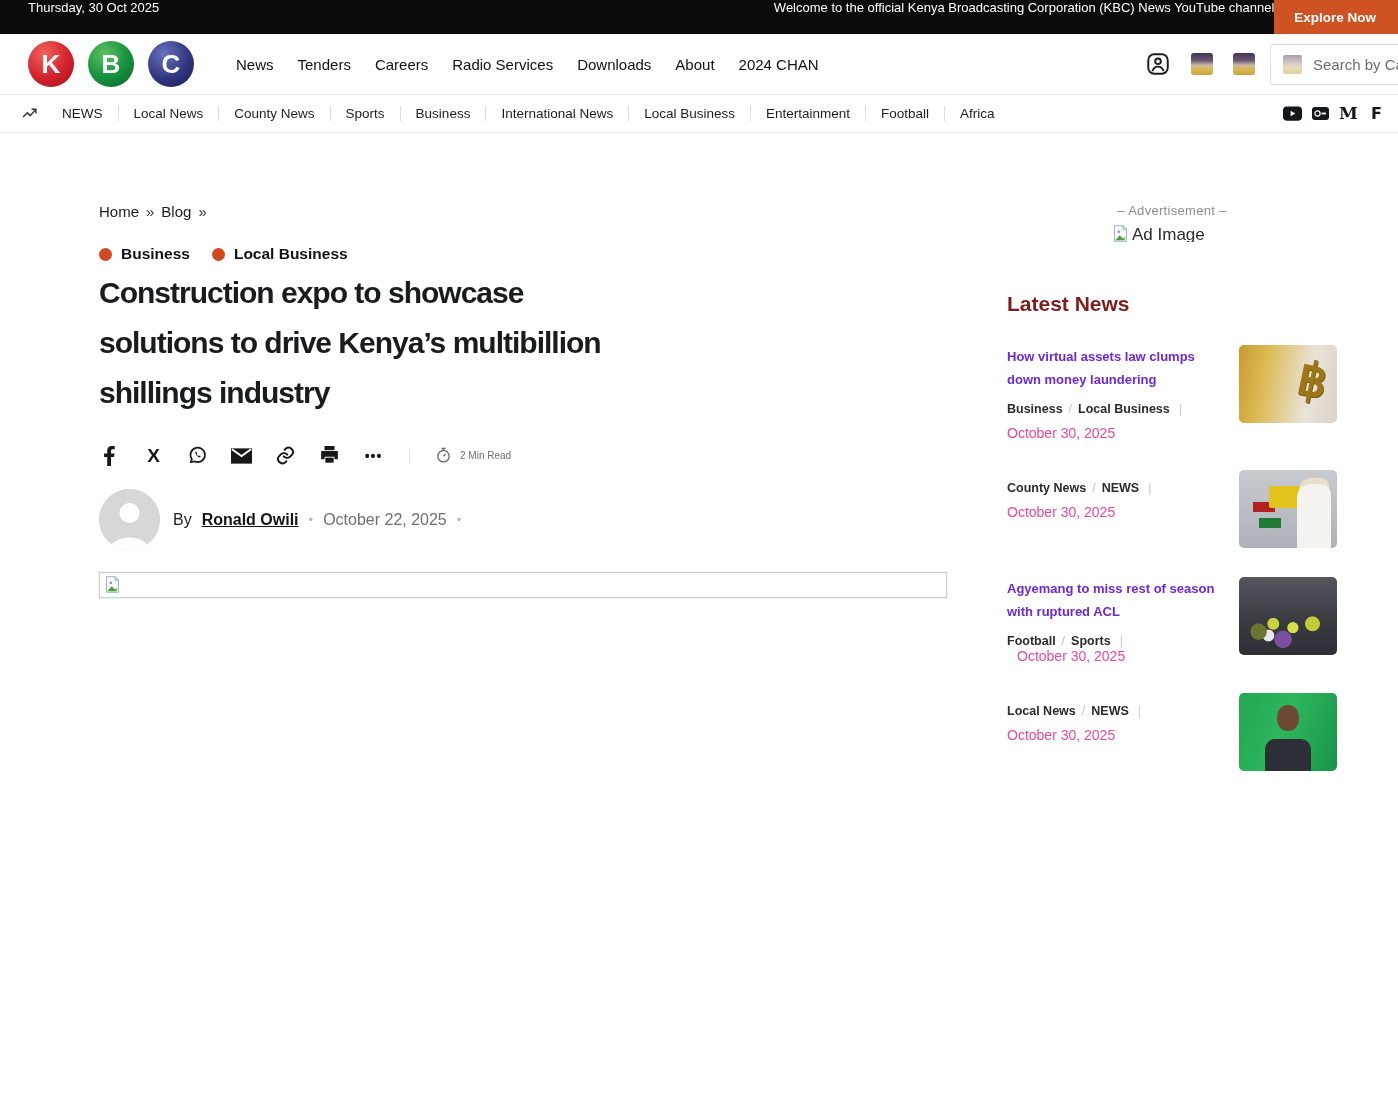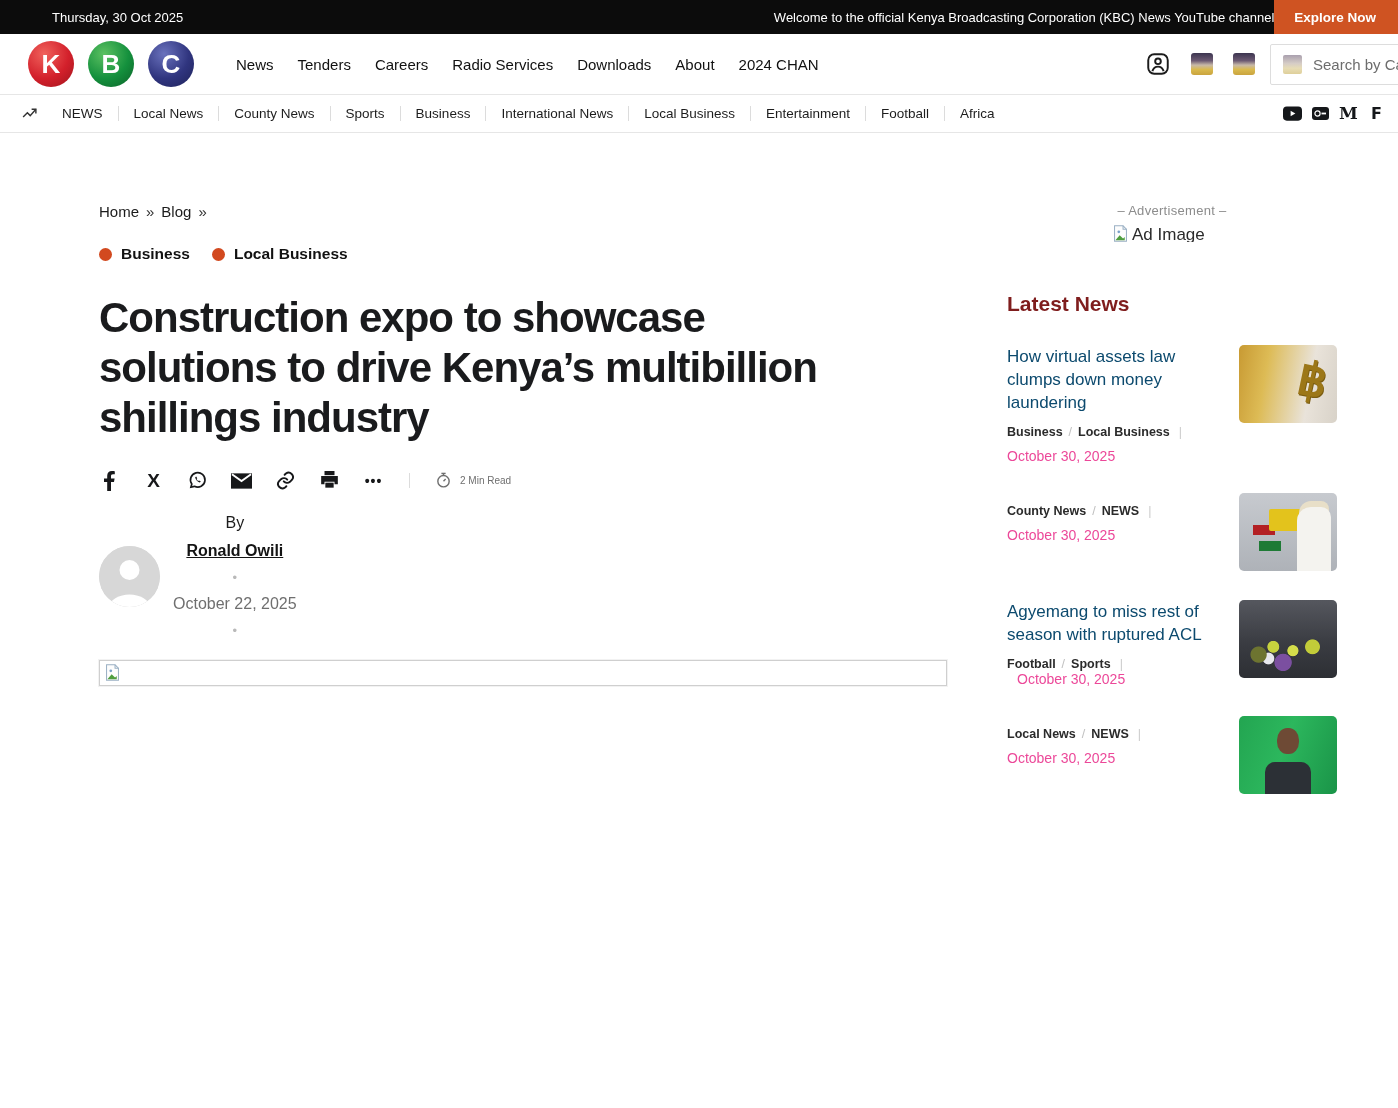--- a/index.html
+++ b/index.html
@@ -2,21 +2,21 @@
 <html><head>
 <meta charset="utf-8">
 <style>
   * { margin:0; padding:0; box-sizing:border-box; }
   html,body { width:1398px; height:1108px; overflow:hidden; background:#fff;
     font-family:"Liberation Sans", sans-serif; color:#1b1b1b; }
   a { text-decoration:none; color:inherit; cursor:pointer; }
   .page { position:relative; width:1398px; height:1108px; background:#fff; }
 
   
-  .topbar { height:34px; background:#0c0c0c; color:#fff; display:flex; align-items:center; font-size:13px; position:relative;padding-left:24px; }
+  .topbar { height:34px; background:#0c0c0c; color:#fff; display:flex; align-items:flex-start; font-size:13px; position:relative; }
   .topbar-date { margin-left:28px; font-weight:400; }
   .topbar-welcome { position:absolute; right:120px; font-size:13px; }
   .topbar-cta { position:absolute; right:0; top:0; height:34px; background:#cf5322; color:#fff;
     display:flex; align-items:center; padding:0 22px 0 20px; font-size:13.5px; font-weight:700; border:none; cursor:pointer; }
 
   
   .header { height:60px; background:#fff; position:relative; display:flex; align-items:center; }
   .logo { display:flex; align-items:center; margin-left:28px; gap:14px; cursor:pointer; }
   .logo-ball { width:46px; height:46px; border-radius:50%; display:flex; align-items:center; justify-content:center;
     color:#fff; font-size:26px; font-weight:700; }
@@ -55,54 +55,54 @@
   
   .breadcrumb { font-size:15px; color:#1b1b1b; display:flex; gap:7px; flex-wrap:nowrap; white-space:nowrap; }
   .breadcrumb .sep { color:#333; }
 
   
   .tags { display:flex; align-items:center; gap:22px; margin-top:25px; }
   .tag { display:flex; align-items:center; gap:9px; font-size:15.5px; font-weight:700; color:#121212; }
   .tag-dot { width:13px; height:13px; border-radius:50%; background:#d2491f; }
 
   
-  h1.headline { margin-top:30px; font-size:42px; line-height:50px; font-weight:800; color:#1a1b1d; letter-spacing:-1px; }
+  h1.headline { margin-top:5px; font-size:30px; line-height:50px; font-weight:800; color:#1a1b1d; letter-spacing:-1px; }
   h1.headline span { display:block; }
 
   
   .share-row { margin-top:27px; display:flex; align-items:center; gap:23px; color:#17181a; }
   .share-btn { width:21px; height:21px; display:flex; align-items:center; justify-content:center; cursor:pointer; color:#17181a; }
   .share-x { font-weight:900; font-size:19px; }
   .share-div { width:1px; height:15px; background:#dcdcdc; margin:0 2px; }
   .read-time { display:flex; align-items:center; gap:8px; color:#6f6f6f; font-size:10px; }
   .read-time svg { width:17px; height:17px; }
 
   
   .author-row { margin-top:23px; display:flex; align-items:center; }
   .avatar { width:61px; height:61px; border-radius:50%; background:#d7d7d7; overflow:hidden; flex:none; position:relative; }
   .avatar svg { width:61px; height:61px; }
-  .byline { margin-left:13px; display:flex; align-items:center; gap:10px; font-size:16px;flex-direction:column; }
+  .byline { margin-left:13px; display:flex; align-items:center; gap:10px; font-size:16px; }
   .byline .prefix { color:#1c1c1c; }
   .byline .author { font-weight:700; text-decoration:underline; color:#141414; }
   .byline .bullet { color:#b9b9b9; font-size:13px; }
   .byline .date { color:#6f6f6f; }
 
   
   .article-img { margin-top:22px; width:848px; height:26px; border:1px solid #cfcfcf; background:#fff;
     display:flex; align-items:flex-start; padding:3px 4px; box-shadow:0 0 0 1px #f2f2f2; }
   .broken-ico { width:17px; height:17px; flex:none; }
 
   
   .ad-label { text-align:center; color:#8c8c8c; font-size:13px; letter-spacing:.3px; }
   .ad-img { margin:7px auto 0; width:120px; height:17px; overflow:hidden; display:flex; align-items:flex-start; gap:3px; cursor:pointer; }
   .ad-img .alt { font-size:17px; color:#2b2b2b; line-height:19px; white-space:nowrap; }
   .latest-title { margin-top:50px; font-size:21px; font-weight:800; color:#7f1d1d; }
   .news-item { display:flex; gap:14px; margin-top:29px; }
   .news-text { flex:1; min-width:0; }
-  .news-title { font-size:17px; line-height:23px; font-weight:400; color:#0c4a6e; cursor:pointer; }
+  .news-title { font-size:13px; line-height:23px; font-weight:700; color:#6d28d9; cursor:pointer; }
   .news-meta { margin-top:11px; font-size:12.5px; font-weight:700; color:#2b2b2b; display:flex; align-items:center; flex-wrap:wrap; }
   .news-meta .slash { color:#c0c0c0; margin:0 6px; font-weight:400; }
   .news-meta .bar { color:#cccccc; margin-left:9px; font-weight:400; }
   .news-date { margin-top:9px; font-size:14px; color:#ec4899; font-weight:400; }
   .news-date.inline { margin:0 0 0 10px; display:inline; }
   .news-thumb { width:98px; height:78px; border-radius:5px; flex:none; position:relative; overflow:hidden; cursor:pointer; }
   .thumb-bitcoin { background:linear-gradient(100deg,#c89a33 0%,#ddbb55 28%,#e9e3da 70%,#d8d2c8 100%); }
   .thumb-bitcoin::after { content:"฿"; position:absolute; right:10px; top:8px; font-size:46px; font-weight:700; color:#9c7718;
     text-shadow:1px 1px 0 #7a5c10; transform:rotate(12deg); }
   .thumb-ruto { background:linear-gradient(180deg,#c7cacf 0%,#aeb2b8 100%); }

